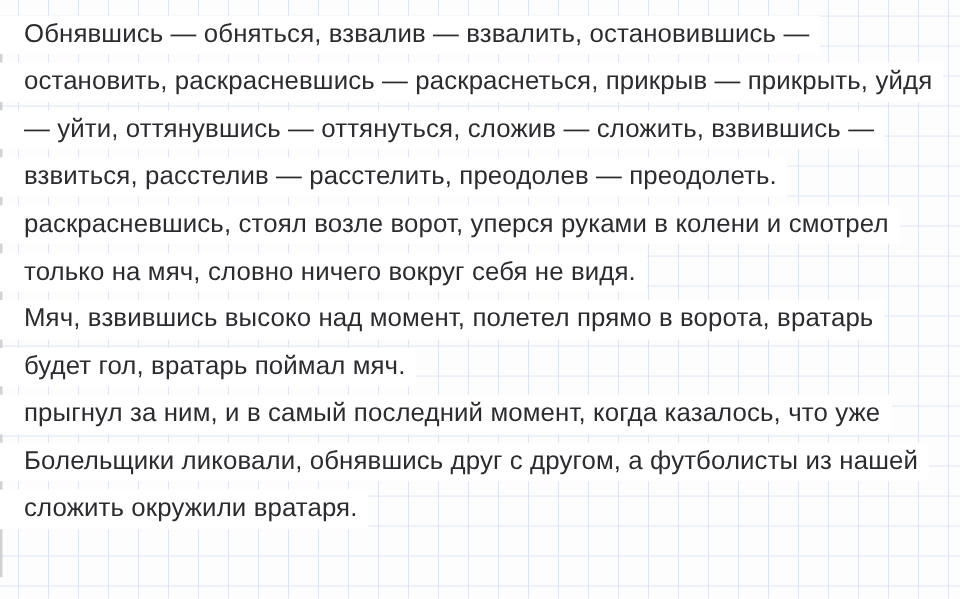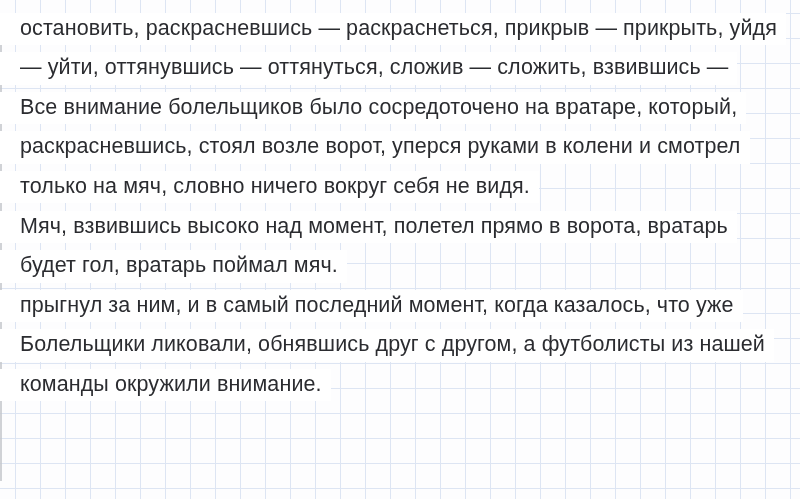--- a/index.html
+++ b/index.html
@@ -59,33 +59,36 @@
     padding: 5px 9px 6px 20px;
     letter-spacing: 0.1px;
   }
 </style>
 </head>
 <body>
 
 <div class="paper">
   <div class="left-edge"></div>
   <div class="content" id="lines-container">
+  <div class="text-line">
+    <span>Обнявшись — обняться, взвалив — взвалить, остановившись —</span>
+  </div>
 
   <div class="text-line">
     <span>остановить, раскрасневшись — раскраснеться, прикрыв — прикрыть, уйдя</span>
   </div>
 
   <div class="text-line">
     <span>— уйти, оттянувшись — оттянуться, сложив — сложить, взвившись —</span>
   </div>
 
+  <div class="text-line">
+    <span>взвиться, расстелив — расстелить, преодолев — преодолеть.</span>
+  </div>
 
-  <div class="text-line">
-    <span>Все внимание болельщиков было сосредоточено на вратаре, который,</span>
-  </div>
 
   <div class="text-line">
     <span>раскрасневшись, стоял возле ворот, уперся руками в колени и смотрел</span>
   </div>
 
   <div class="text-line">
     <span>только на мяч, словно ничего вокруг себя не видя.</span>
   </div>
 
   <div class="text-line">
@@ -98,16 +101,16 @@
 
   <div class="text-line">
     <span>прыгнул за ним, и в самый последний момент, когда казалось, что уже</span>
   </div>
 
   <div class="text-line">
     <span>Болельщики ликовали, обнявшись друг с другом, а футболисты из нашей</span>
   </div>
 
   <div class="text-line">
-    <span>команды окружили внимание.</span>
+    <span>сложить окружили вратаря.</span>
   </div>
 </div>
 </div>
 
 </body></html>

